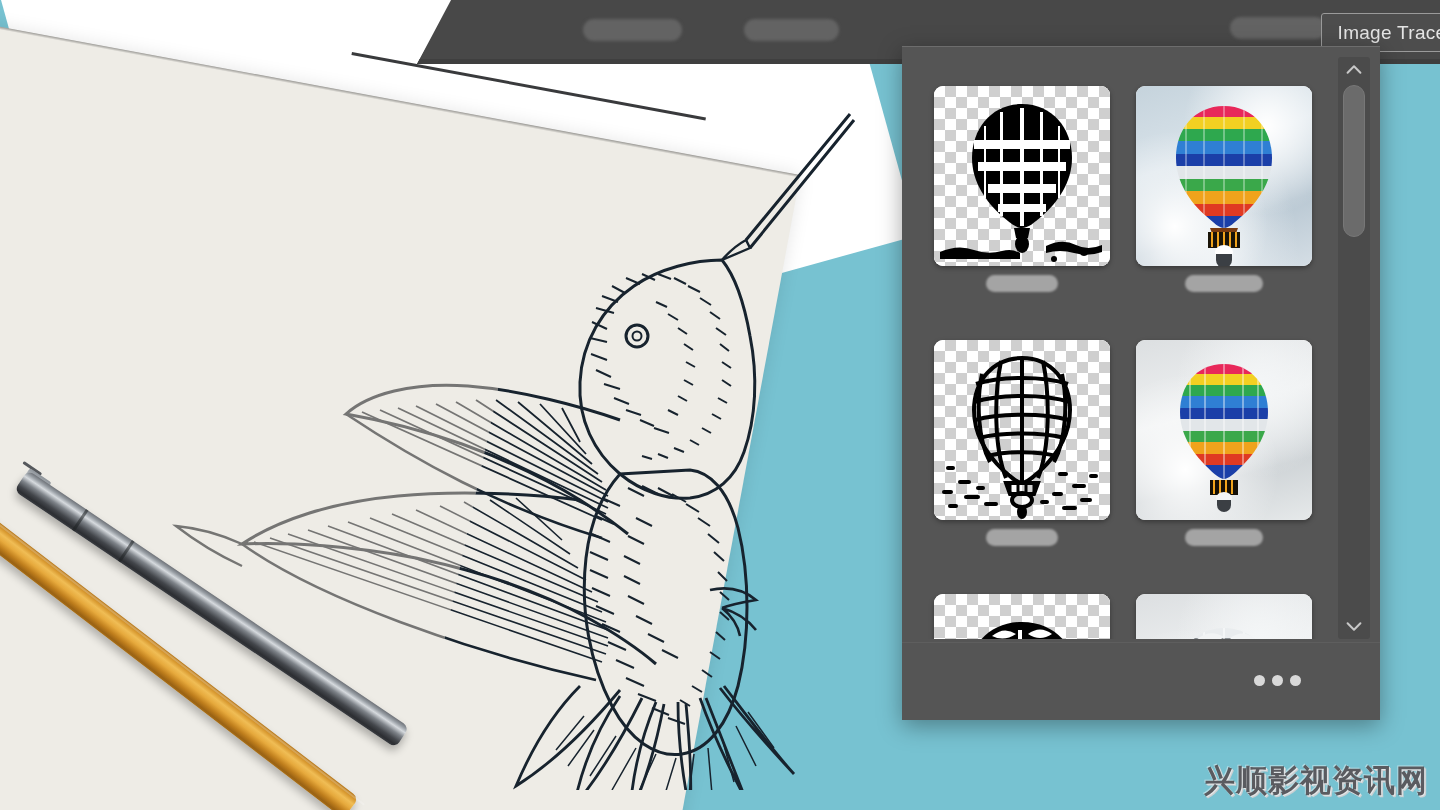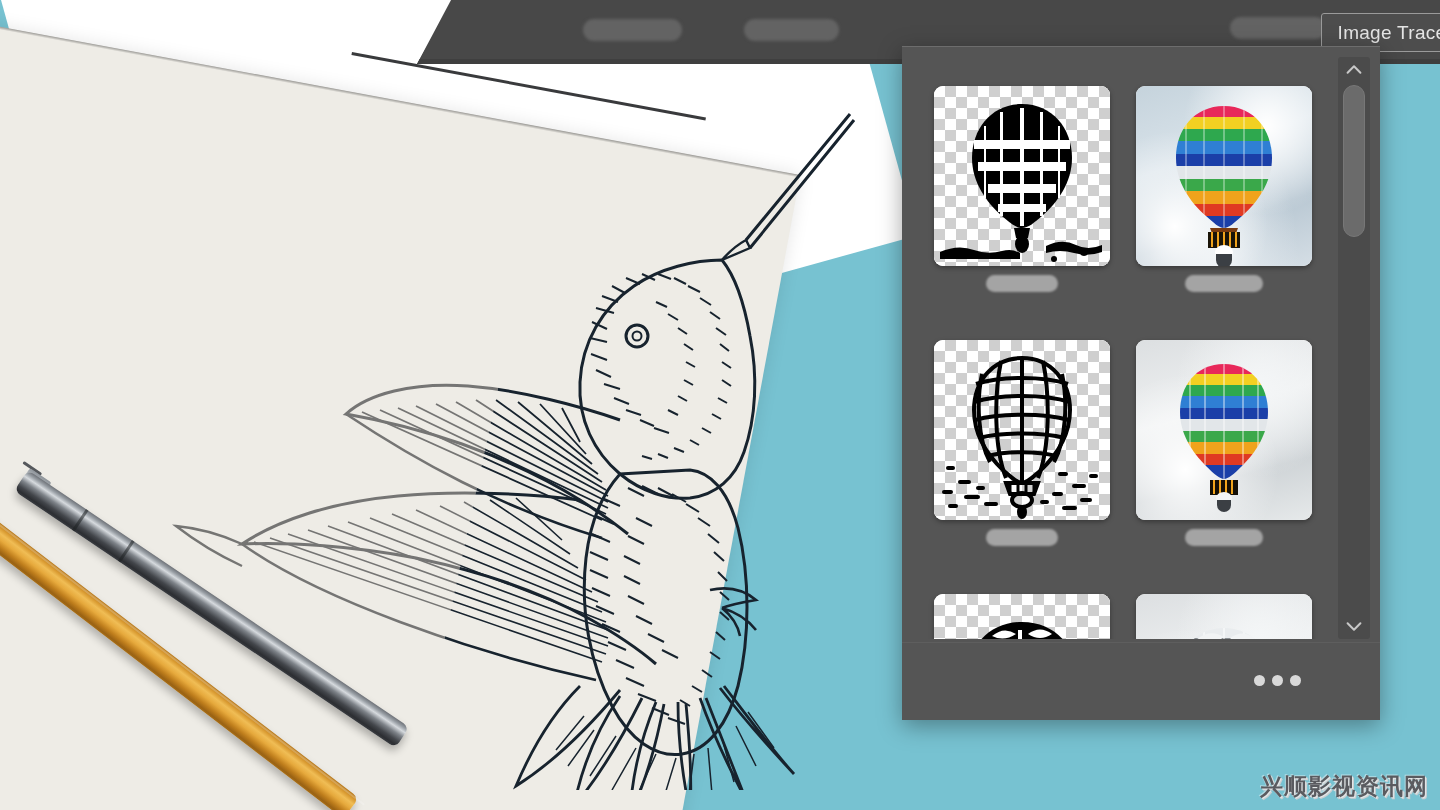--- a/index.html
+++ b/index.html
@@ -272,21 +272,21 @@
     border-radius: 50%;
     background: #d9d9d9;
   }
 
   
   .watermark {
     position: absolute;
     right: 12px; bottom: 8px;
     font-family: "DejaVu Sans", sans-serif;
     font-weight: bold;
-    font-size: 23px;
+    font-size: 31px;
     letter-spacing: 1px;
     color: #59565a;
     text-shadow:
       1px 1px 0 #e9e9ea, 2px 2px 0 #cfd0d2,
       -1px -1px 0 rgba(255,255,255,.45);
     opacity: .95;
   }
 </style>
 </head>
 <body>

